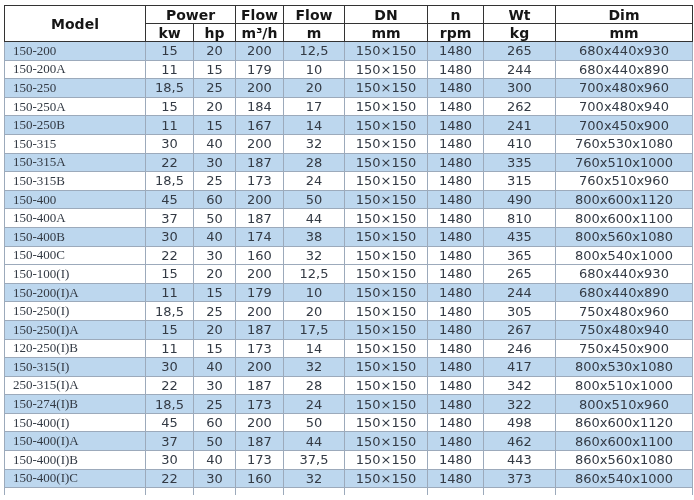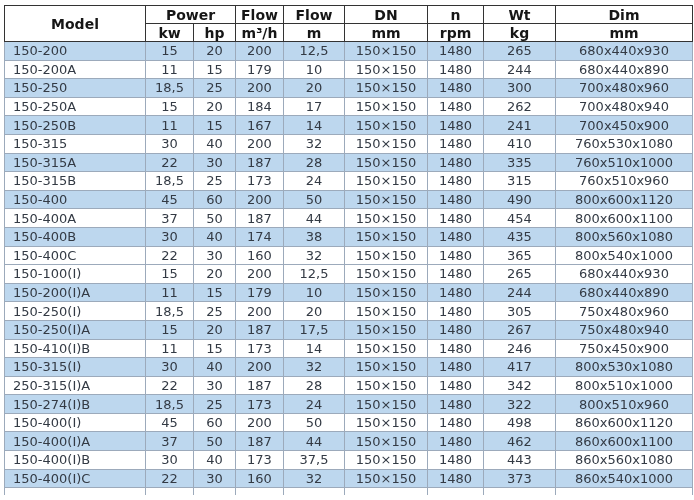--- a/index.html
+++ b/index.html
@@ -44,20 +44,21 @@
     text-align: center;
     white-space: nowrap;
     overflow: hidden;
   }
   tbody tr.shaded td {
     background: var(--row-highlight);
   }
   tbody td.model {
     text-align: left;
     padding-left: 8px;
+    font-family: Liberation Serif, serif;
   }
   tbody.stub td {
     height: 7px;
     border-bottom: none;
     background: #ffffff;
   }
 </style>
 </head>
 <body>
 
@@ -196,21 +197,21 @@
     <td>800x600x1120</td>
   </tr>
       <tr>
     <td class="model">150-400A</td>
     <td>37</td>
     <td>50</td>
     <td>187</td>
     <td>44</td>
     <td>150×150</td>
     <td>1480</td>
-    <td>454</td>
+    <td>810</td>
     <td>800x600x1100</td>
   </tr>
       <tr class="shaded">
     <td class="model">150-400B</td>
     <td>30</td>
     <td>40</td>
     <td>174</td>
     <td>38</td>
     <td>150×150</td>
     <td>1480</td>
@@ -266,21 +267,21 @@
     <td>15</td>
     <td>20</td>
     <td>187</td>
     <td>17,5</td>
     <td>150×150</td>
     <td>1480</td>
     <td>267</td>
     <td>750x480x940</td>
   </tr>
       <tr>
-    <td class="model">150-410(I)B</td>
+    <td class="model">120-250(I)B</td>
     <td>11</td>
     <td>15</td>
     <td>173</td>
     <td>14</td>
     <td>150×150</td>
     <td>1480</td>
     <td>246</td>
     <td>750x450x900</td>
   </tr>
       <tr class="shaded">

